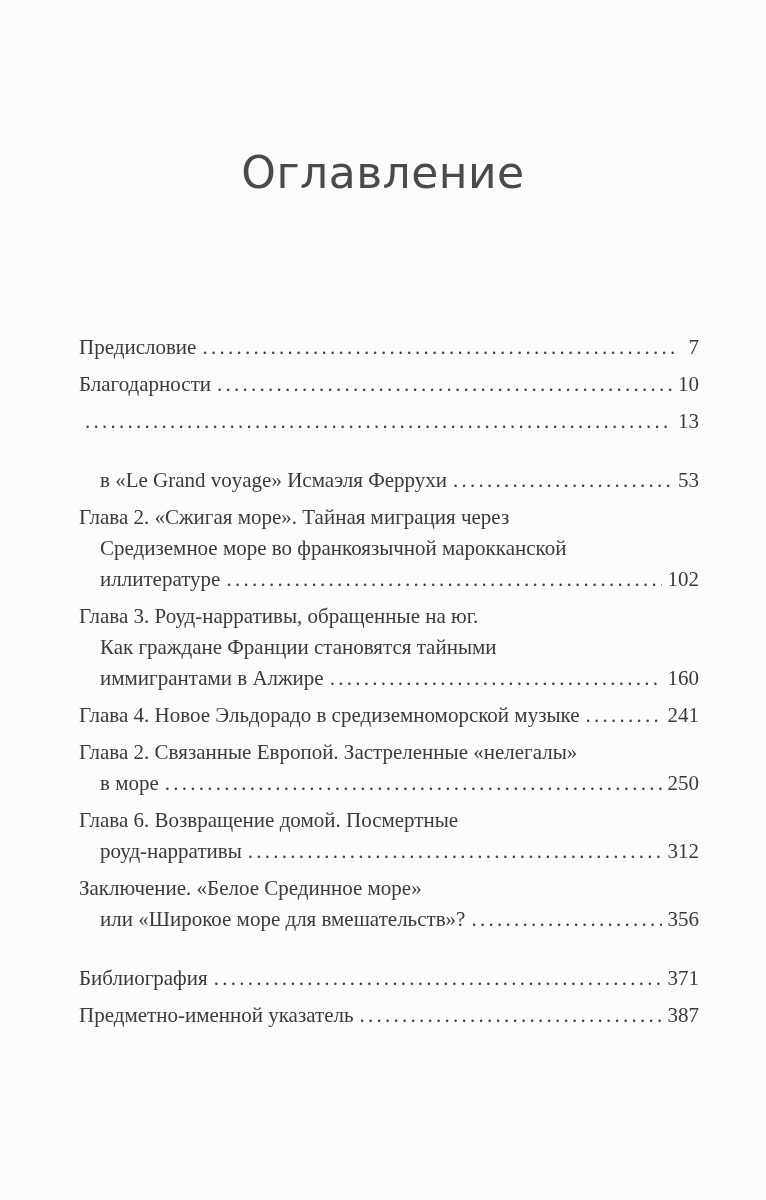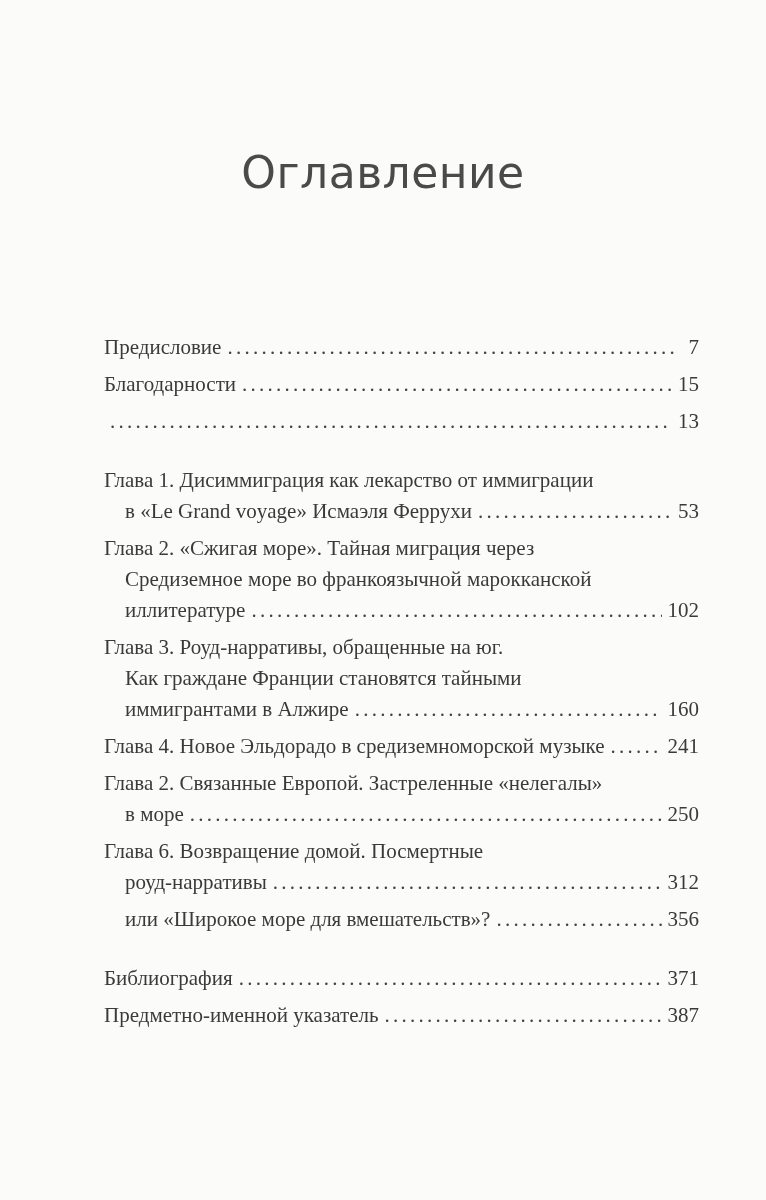--- a/index.html
+++ b/index.html
@@ -22,21 +22,21 @@
     }
     .toc {
       position: absolute;
       left: 79px; top: 332px;
       width: 620px;
       font-family: "Liberation Serif", serif;
       font-size: 21px;
       color: #3a3a3a;
     }
     .group { margin-bottom: 28px; }
-    .entry { margin-bottom: 6px; margin-left: 25px; }
+    .entry { margin-bottom: 6px; }
     .line {
       display: flex;
       align-items: baseline;
       height: 31px;
       line-height: 31px;
       white-space: nowrap;
     }
     .line.indent { padding-left: 21px; }
     .text { flex: 0 0 auto; }
     .dots {
@@ -63,35 +63,32 @@
         <div class="line">
           <span class="text">Предисловие</span>
           <span class="dots"></span>
           <span class="page">7</span>
         </div>
       </div>
       <div class="entry">
         <div class="line">
           <span class="text">Благодарности</span>
           <span class="dots"></span>
-          <span class="page">15</span>
+          <span class="page">10</span>
         </div>
       </div>
       <div class="entry">
         <div class="line">
           <span class="dots"></span>
           <span class="page">13</span>
         </div>
       </div>
     </div>
     <div class="group">
       <div class="entry">
-        <div class="line">
-          <span class="text">Глава 1. Дисиммиграция как лекарство от иммиграции</span>
-        </div>
         <div class="line indent">
           <span class="text">в «Le Grand voyage» Исмаэля Феррухи</span>
           <span class="dots"></span>
           <span class="page">53</span>
         </div>
       </div>
       <div class="entry">
         <div class="line">
           <span class="text">Глава 2. «Сжигая море». Тайная миграция через</span>
         </div>
@@ -138,20 +135,23 @@
         <div class="line">
           <span class="text">Глава 6. Возвращение домой. Посмертные</span>
         </div>
         <div class="line indent">
           <span class="text">роуд-нарративы</span>
           <span class="dots"></span>
           <span class="page">312</span>
         </div>
       </div>
       <div class="entry">
+        <div class="line">
+          <span class="text">Заключение. «Белое Срединное море»</span>
+        </div>
         <div class="line indent">
           <span class="text">или «Широкое море для вмешательств»?</span>
           <span class="dots"></span>
           <span class="page">356</span>
         </div>
       </div>
     </div>
     <div class="group">
       <div class="entry">
         <div class="line">

